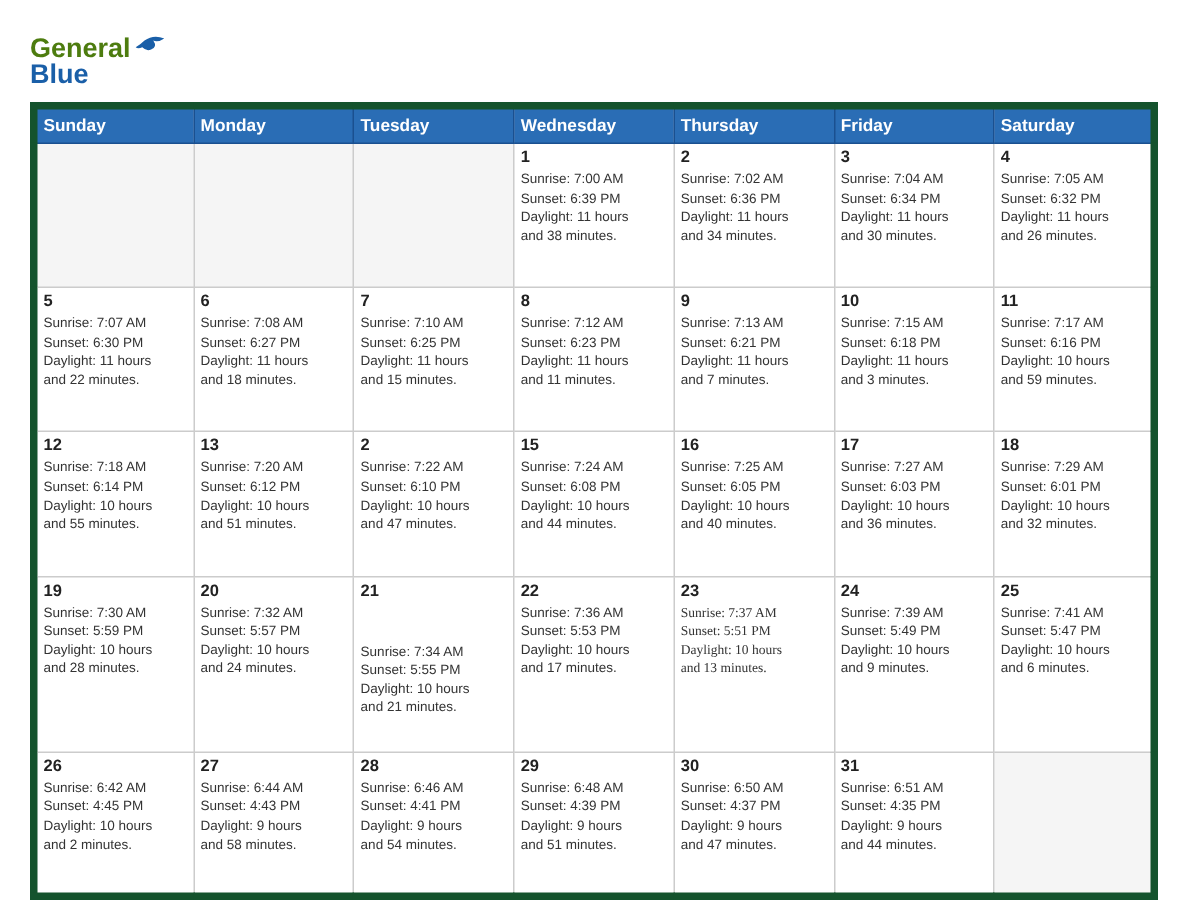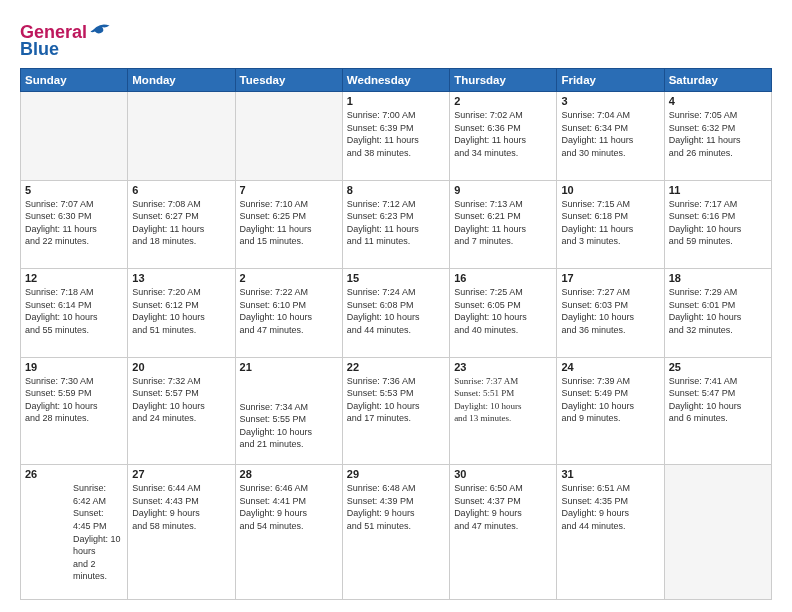--- a/index.html
+++ b/index.html
@@ -44,21 +44,21 @@
       color: #222;
       line-height: 1.1;
     }
     .location {
       font-size: 15px;
       color: #444;
       margin-top: 2px;
     }
     .calendar {
       flex: 1;
-      border: 1px solid #14532d;
+      border: 5px solid #14532d;
       border-collapse: collapse;
       width: 100%;
       table-layout: fixed;
     }
     .calendar th {
       background: #2a6db5;
       color: #fff;
       font-size: 11.5px;
       font-weight: bold;
       padding: 5px 4px;
@@ -93,21 +93,21 @@
     }
   </style>
 </head>
 <body>
 
 <div class="page">
   <div class="header">
     <div class="logo">
       <div>
         <div style="display:flex;align-items:center;">
-          <span class="logo-general" style="font-size:18px;font-weight:bold;color:#be185d;">General</span>
+          <span class="logo-general" style="font-size:18px;font-weight:bold;color:#4d7c0f;">General</span>
           <svg class="logo-icon" viewBox="0 0 30 24" style="margin-left:2px;margin-top:-6px;">
             <path d="M10 8 Q18 2 28 6 Q22 10 18 8 Q22 14 16 16 Q12 18 8 14 Q4 16 2 14 Q6 12 10 8Z" fill="#1a5fa8"></path>
           </svg>
         </div>
         <div style="font-size:18px;font-weight:bold;color:#1a5fa8;margin-top:-4px;">Blue</div>
       </div>
     </div>
     <div class="title-block">
       <div class="month-title"></div>
       <div class="location"></div>
@@ -310,21 +310,21 @@
             <span class="day-number">25</span>
             <div class="cell-text" style="white-space: pre-line;">Sunrise: 7:41 AM
 Sunset: 5:47 PM
 Daylight: 10 hours
 and 6 minutes.</div>
           </td>
         </tr>
         <tr>
           <td>
             <span class="day-number">26</span>
-            <div class="cell-text" style="white-space: pre-line; margin-left: 48px;">Sunrise: 6:42 AM
+            <div class="cell-text" style="white-space: pre-line;">Sunrise: 6:42 AM
 Sunset: 4:45 PM
 Daylight: 10 hours
 and 2 minutes.</div>
           </td>
           <td>
             <span class="day-number">27</span>
             <div class="cell-text" style="white-space: pre-line;">Sunrise: 6:44 AM
 Sunset: 4:43 PM
 Daylight: 9 hours
 and 58 minutes.</div>

